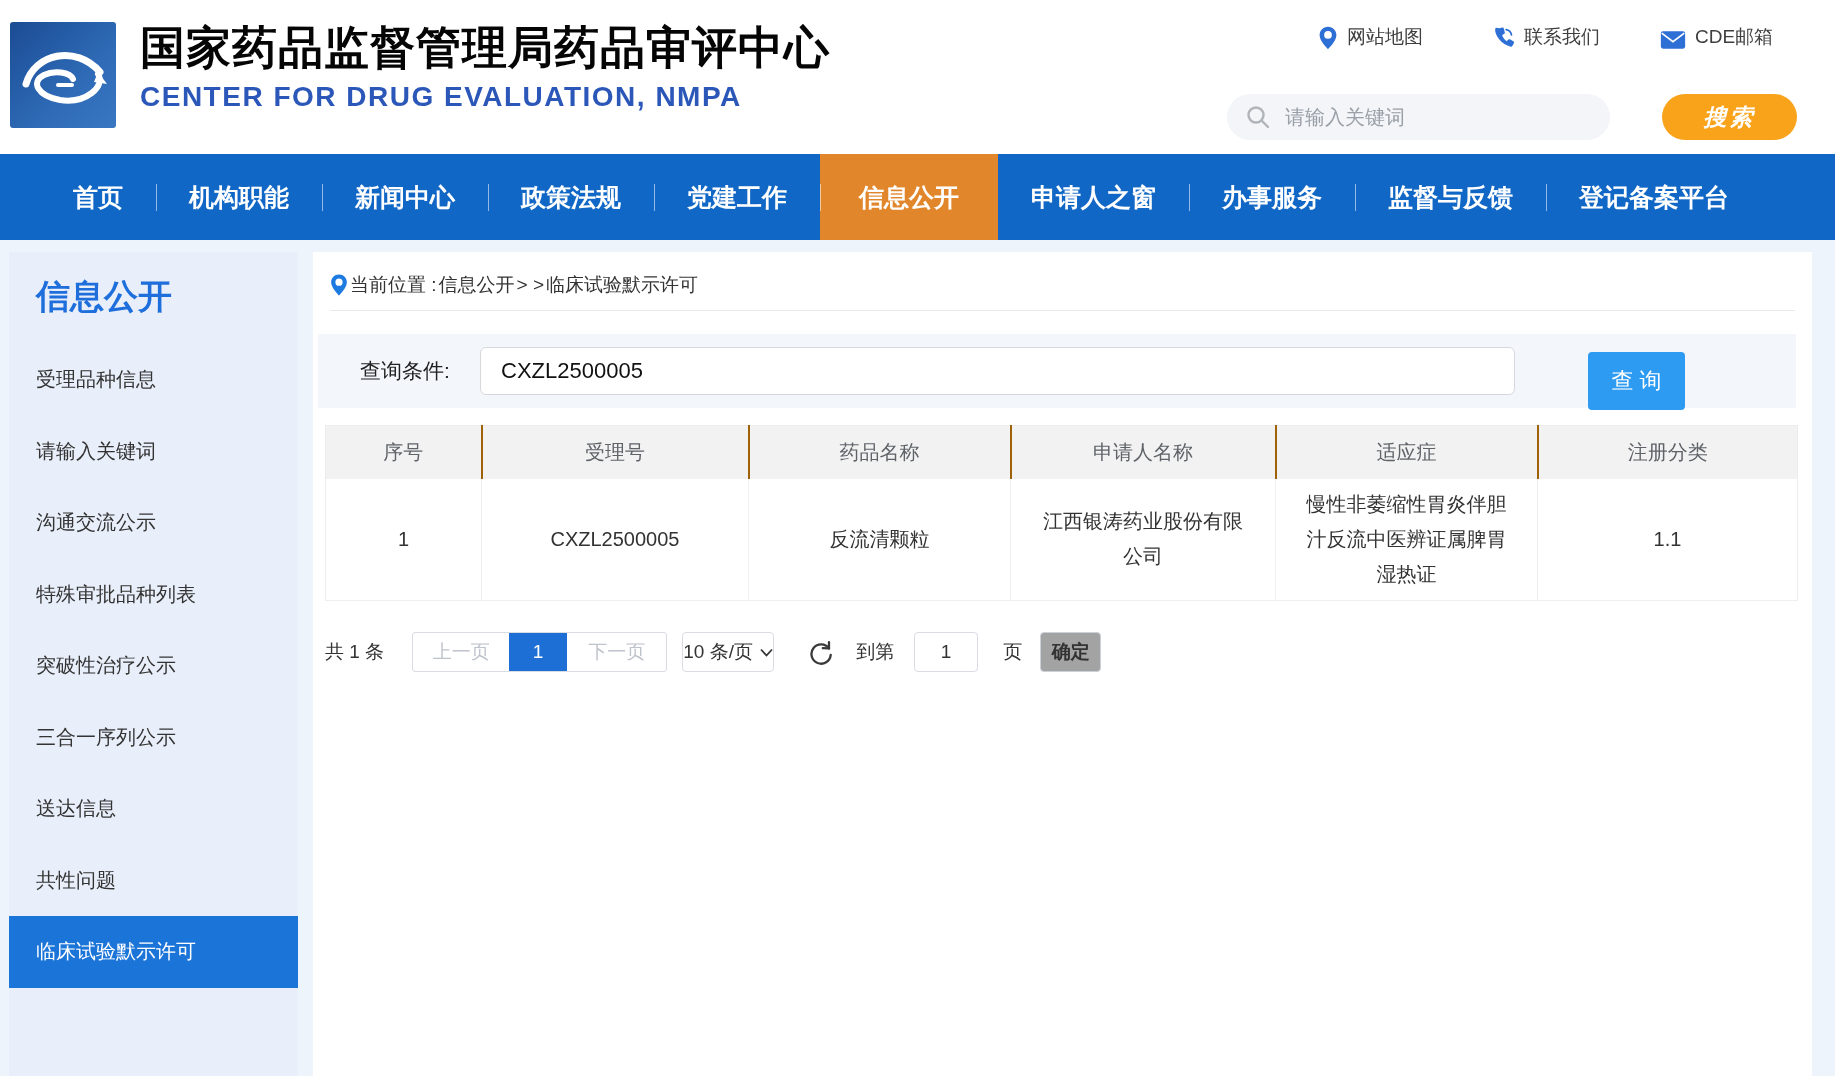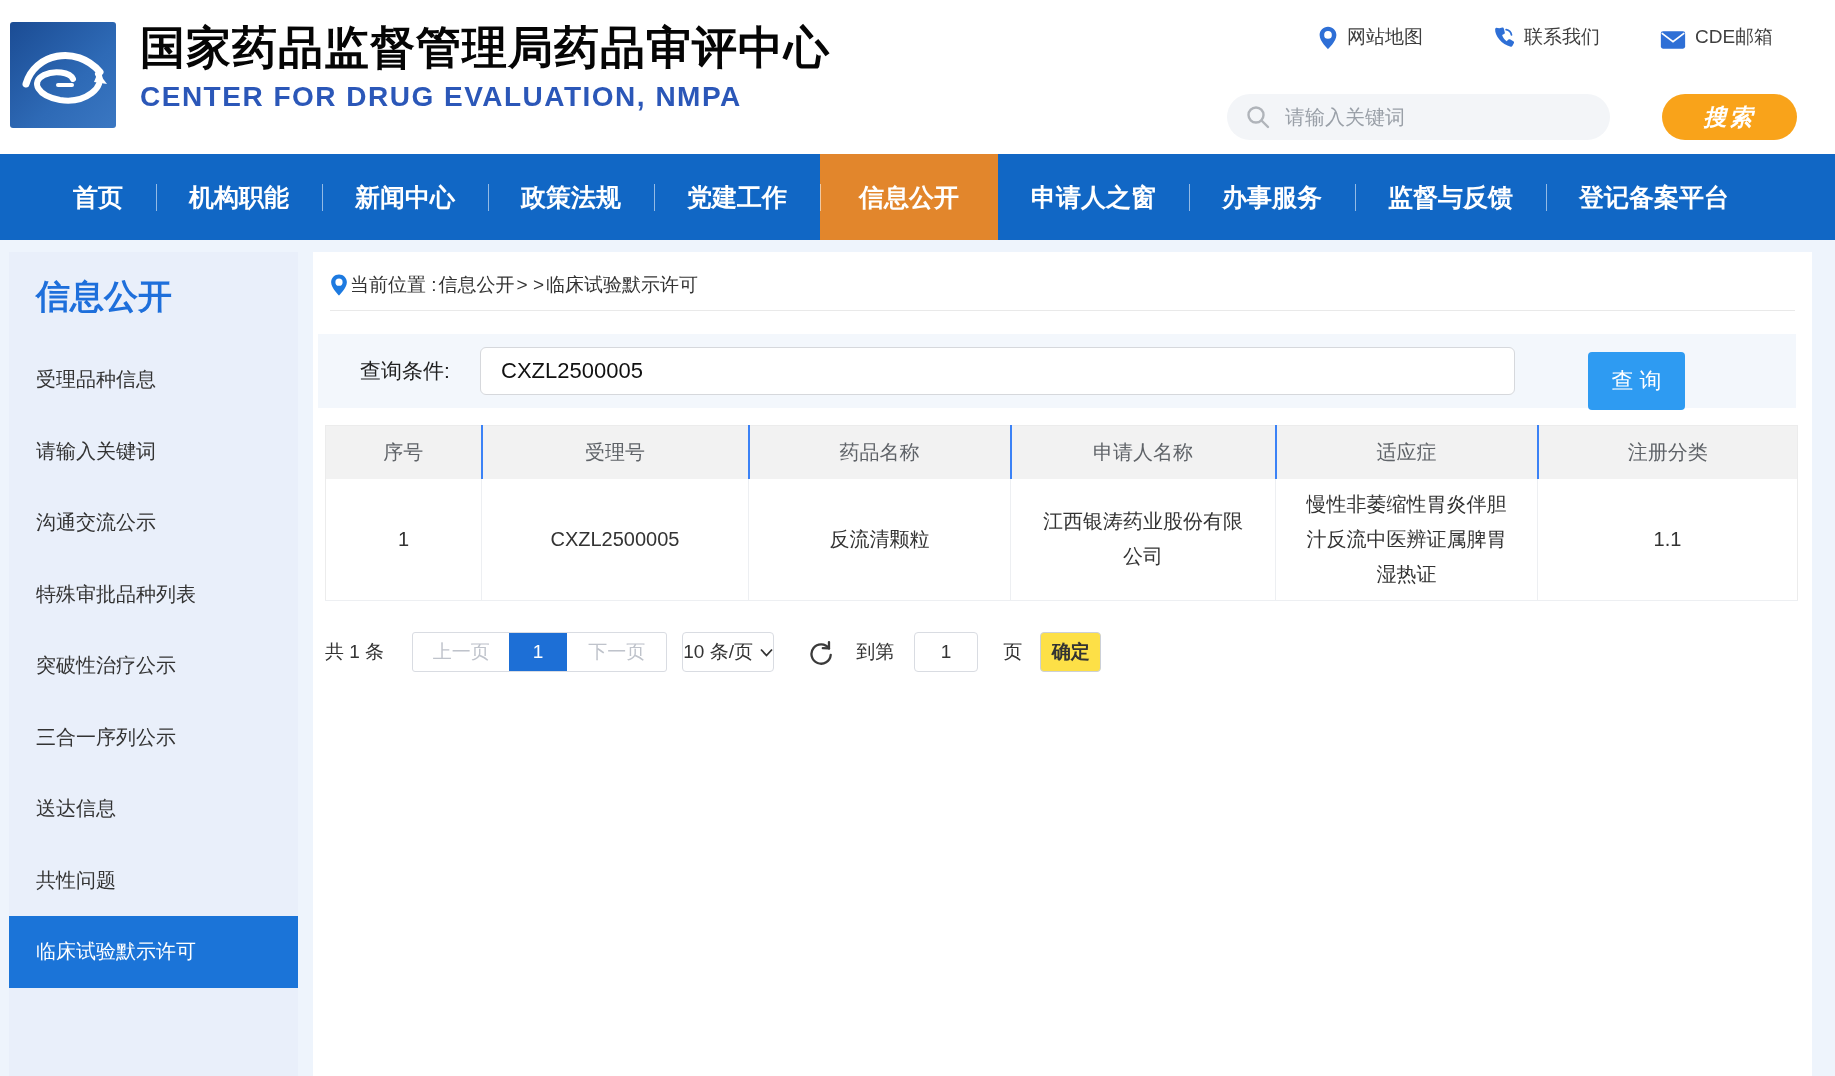--- a/index.html
+++ b/index.html
@@ -65,21 +65,21 @@
   .query-input { position:absolute; left:162px; top:13px; width:1035px; height:48px;
                  border:1px solid #d6d8dc; border-radius:6px; font-size:22px; color:#111;
                  padding:0 20px; outline:none; font-family:inherit; }
   .query-btn { position:absolute; left:1275px; top:100px; width:97px; height:58px; border:none;
                background:#2e9bf2; border-radius:4px; color:#fff; font-size:22px; cursor:pointer;
                font-family:inherit; white-space:nowrap; }
 
   .result-table { position:absolute; left:12px; top:173px; width:1472px; border-collapse:collapse;
                   font-size:20px; table-layout:fixed; border:1px solid #ececec; }
   .result-table th { background:#f2f2f2; color:#5f6368; font-weight:normal; height:53px;
-                     border-right:2px solid #3b82f6; text-align:center; }
+                     border-right:2px solid #a16207; text-align:center; }
   .result-table th:last-child { border-right:none; }
   .result-table td { height:122px; text-align:center; color:#333; background:#fff;
                      border-right:1px solid #edeff2; border-bottom:1px solid #edeff2;
                      line-height:1.75; padding:8px 27px; }
   .result-table td:last-child { border-right:none; }
   .col-1{width:156px}.col-2{width:267px}.col-3{width:262px}.col-4{width:265px}.col-5{width:262px}.col-6{width:260px}
 
   .pagination { position:absolute; left:12px; top:380px; height:40px; display:flex; align-items:center;
                 font-size:19px; color:#333; }
   .pg-total { margin-right:28px; white-space:nowrap; }
@@ -90,21 +90,21 @@
   .pg-next { width:99px; color:#bfc3cb; }
   .size-select { margin-left:15px; width:92px; height:40px; border:1px solid #d9dce2; border-radius:4px;
                  display:flex; align-items:center; justify-content:center; gap:7px; cursor:pointer;
                  background:#fff; white-space:nowrap; }
   .refresh { margin-left:33px; width:28px; height:28px; cursor:pointer; display:flex; align-items:center; }
   .goto-label { margin-left:21px; white-space:nowrap; }
   .goto-input { margin-left:20px; width:64px; height:40px; border:1px solid #d9dce2; border-radius:4px;
                 text-align:center; font-size:19px; color:#333; outline:none; font-family:inherit; }
   .page-unit { margin-left:25px; }
   .confirm-btn { margin-left:18px; width:61px; height:40px; border:1px solid #ccd0d7; border-radius:4px;
-                 background:#fde047; font-size:19px; font-weight:bold; color:#333; cursor:pointer;
+                 background:#a3a3a3; font-size:19px; font-weight:bold; color:#333; cursor:pointer;
                  font-family:inherit; }
 </style>
 </head>
 <body>
 
 <header class="site-header">
   <div class="logo">
     <svg width="106" height="106" viewBox="0 0 106 106">
       <path d="M16 62 C 24 32, 66 22, 90 50" fill="none" stroke="#fff" stroke-width="7" stroke-linecap="round"></path>
       <path d="M88 52 C 96 64, 76 82, 50 78 C 28 74, 20 60, 34 53 C 44 48, 60 50, 63 57" fill="none" stroke="#fff" stroke-width="6" stroke-linecap="round"></path>

